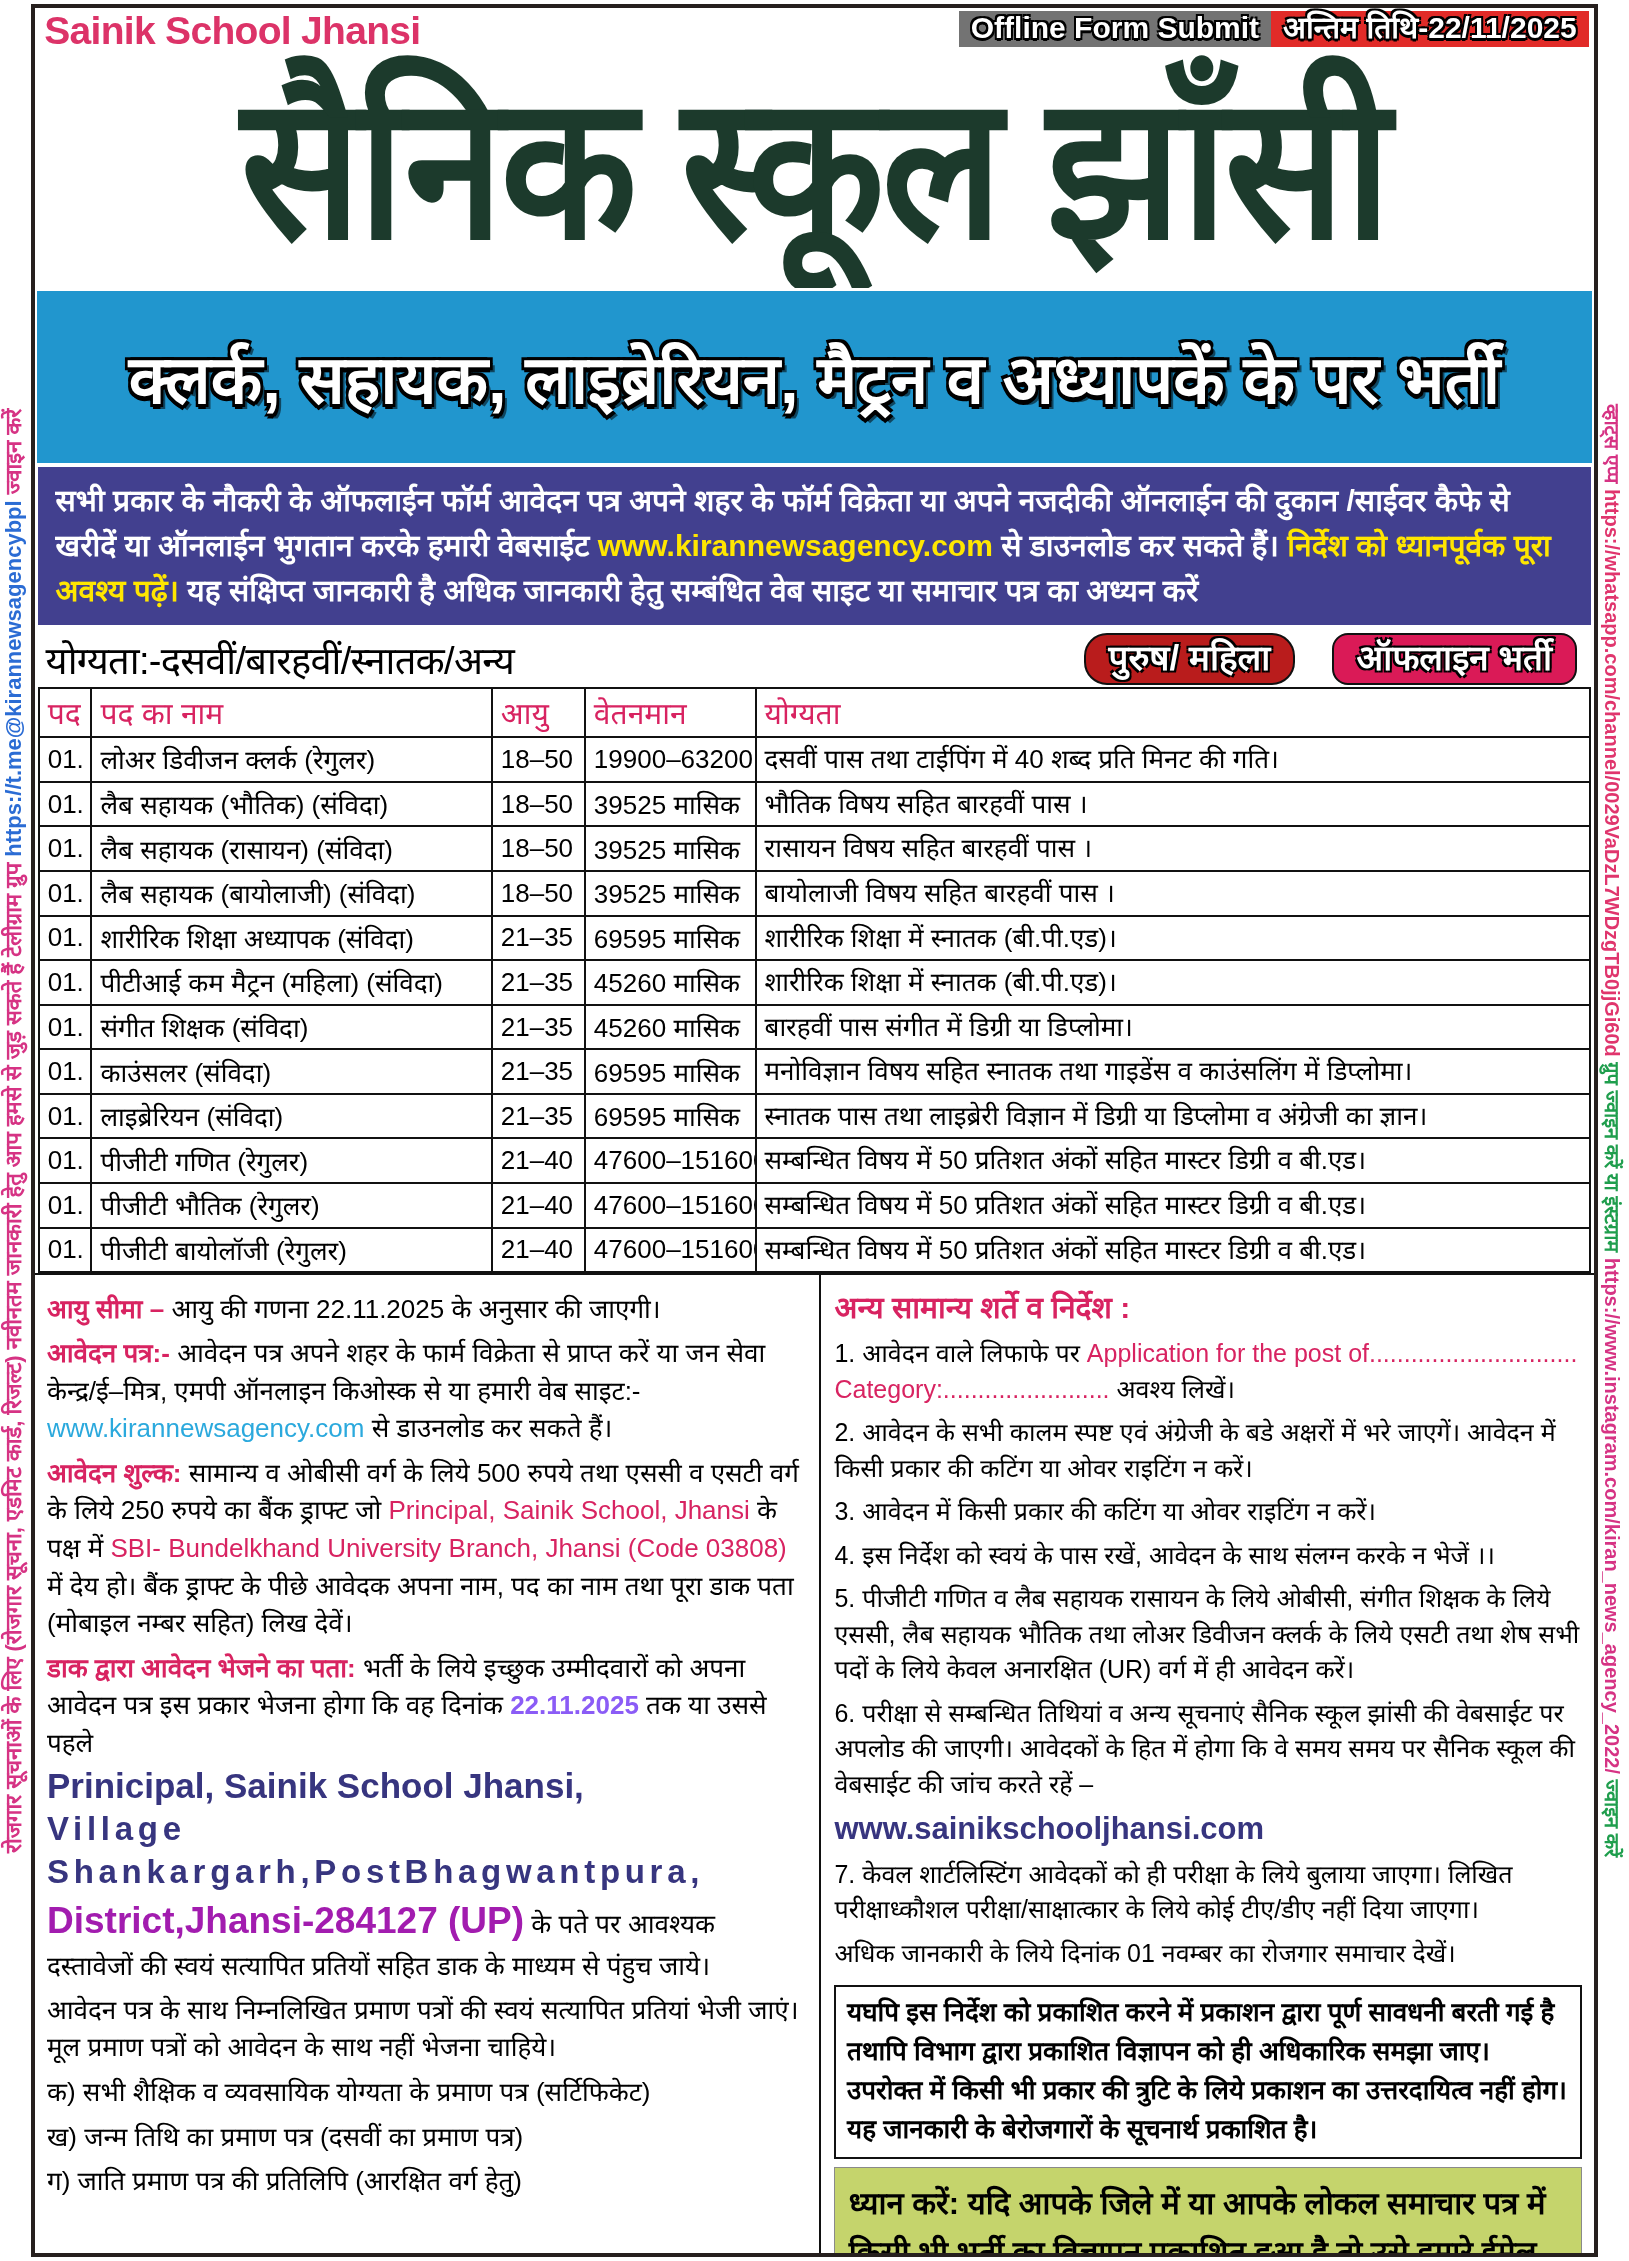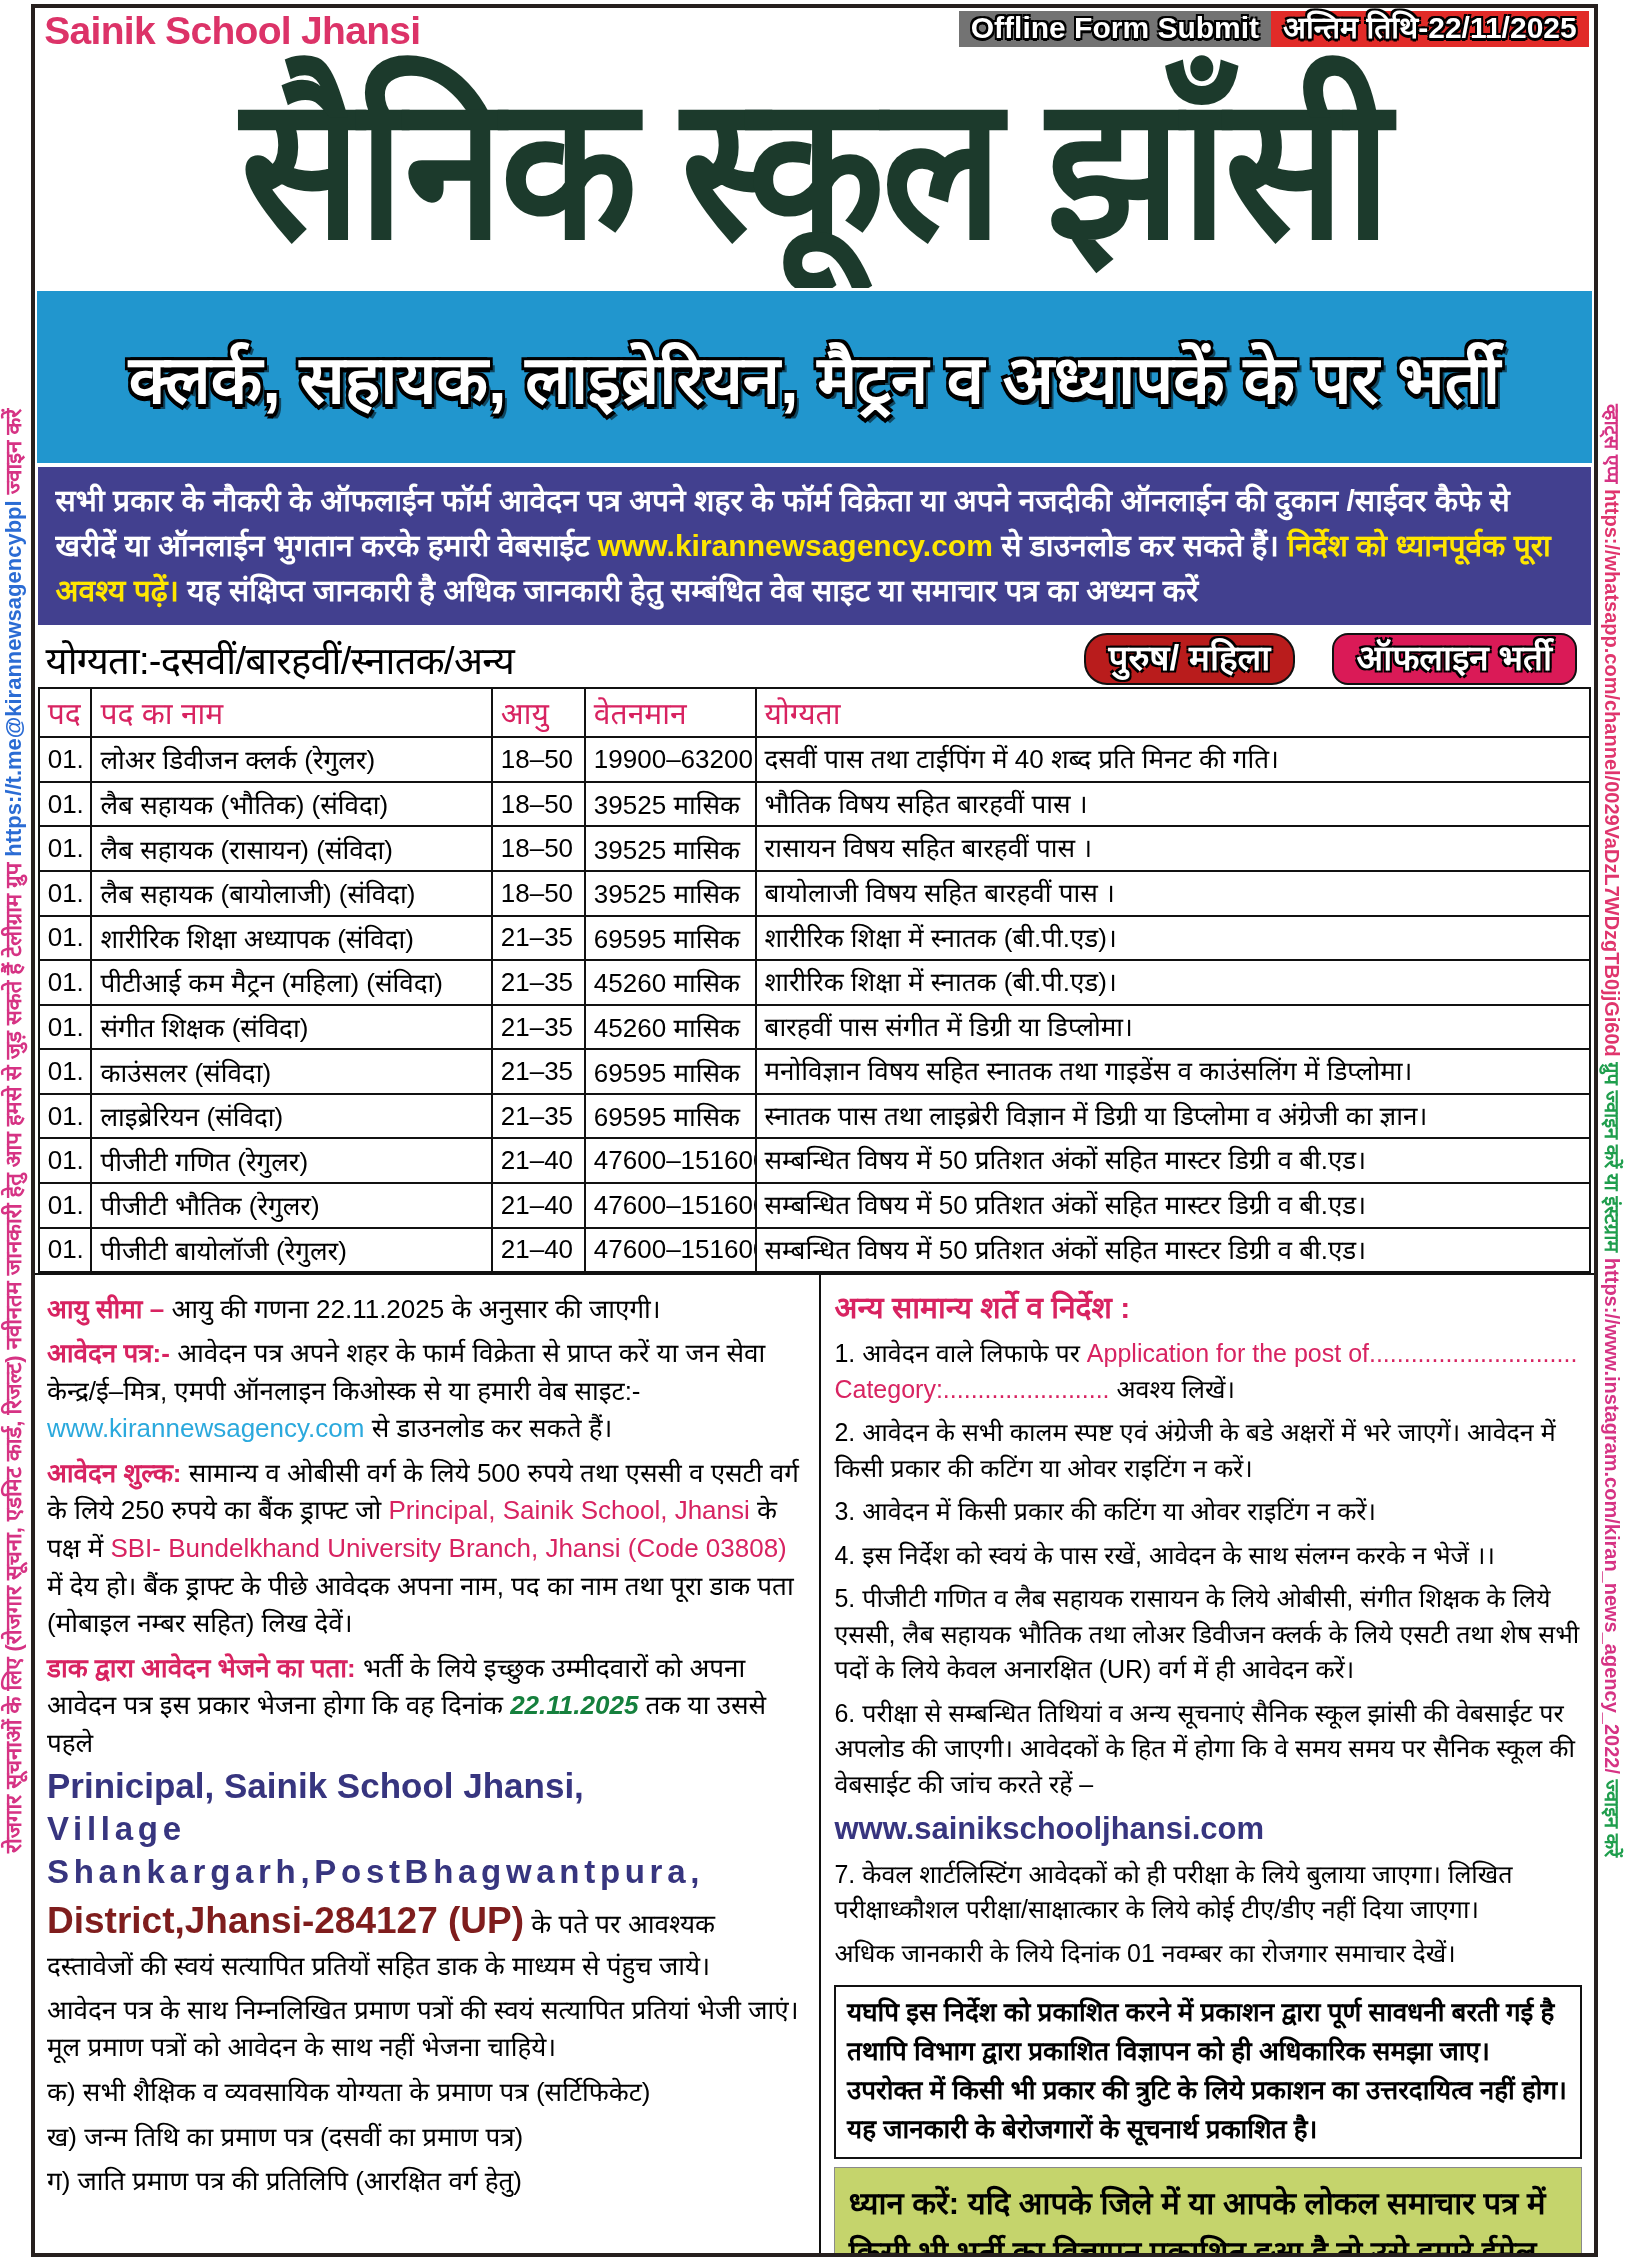--- a/index.html
+++ b/index.html
@@ -67,24 +67,24 @@
 
   
   .cols { flex:1 1 auto; min-height:0; display:flex; border-top:2px solid #111; }
   .col-left  { width:50.3%; display:flex; flex-direction:column; padding:12px 13.3px 8px 12px; }
   .col-right { flex:1; border-left:2px solid #111; display:flex; flex-direction:column; padding:9.3px 10.6px 6.7px 13.3px; }
 
   .col-left p { font-size:26px; line-height:1.45; margin:3.3px 0; }
   .lab   { color:#d82361; font-weight:800; }
   .cyan  { color:#2ba9dd; }
   .pinktxt { color:#d82361; }
-  .bluetxt { color:#15803d; font-weight:700;font-style:italic; }
+  .bluetxt { color:#8b5cf6; font-weight:700; }
   .addr1 { display:block; color:#37357f; font-weight:700; font-size:35px; line-height:1.3; }
   .addr2 { display:block; color:#37357f; font-weight:700; font-size:33px; letter-spacing:4.7px; line-height:1.3; }
-  .addr3 { color:#7f1d1d; font-weight:800; font-size:37px; }
+  .addr3 { color:#a21caf; font-weight:800; font-size:37px; }
   .docs-item { font-size:26px; line-height:1.5; margin:2.7px 0; }
 
   .col-right p { font-size:25px; line-height:1.42; margin:4px 0; }
   .rc-heading { color:#d82361; font-weight:800; font-size:30px; margin:1.3px 0 5.3px; }
   .rc-url { color:#37357f; font-size:31px; font-weight:600; margin:5.3px 0; }
   .disclaimer { border:2.7px solid #111; padding:6.7px 10.6px 8px; font-size:26px; font-weight:700; line-height:1.5; margin:9.3px 1.3px 8px 0; }
   .attention  { background:#c5d46c; border:1.3px solid #8a8a8a; padding:10.6px 13.3px; font-size:31px; font-weight:800; line-height:1.6; margin:0 1.3px 6.7px 0; }
 </style>
 </head>
 <body>

